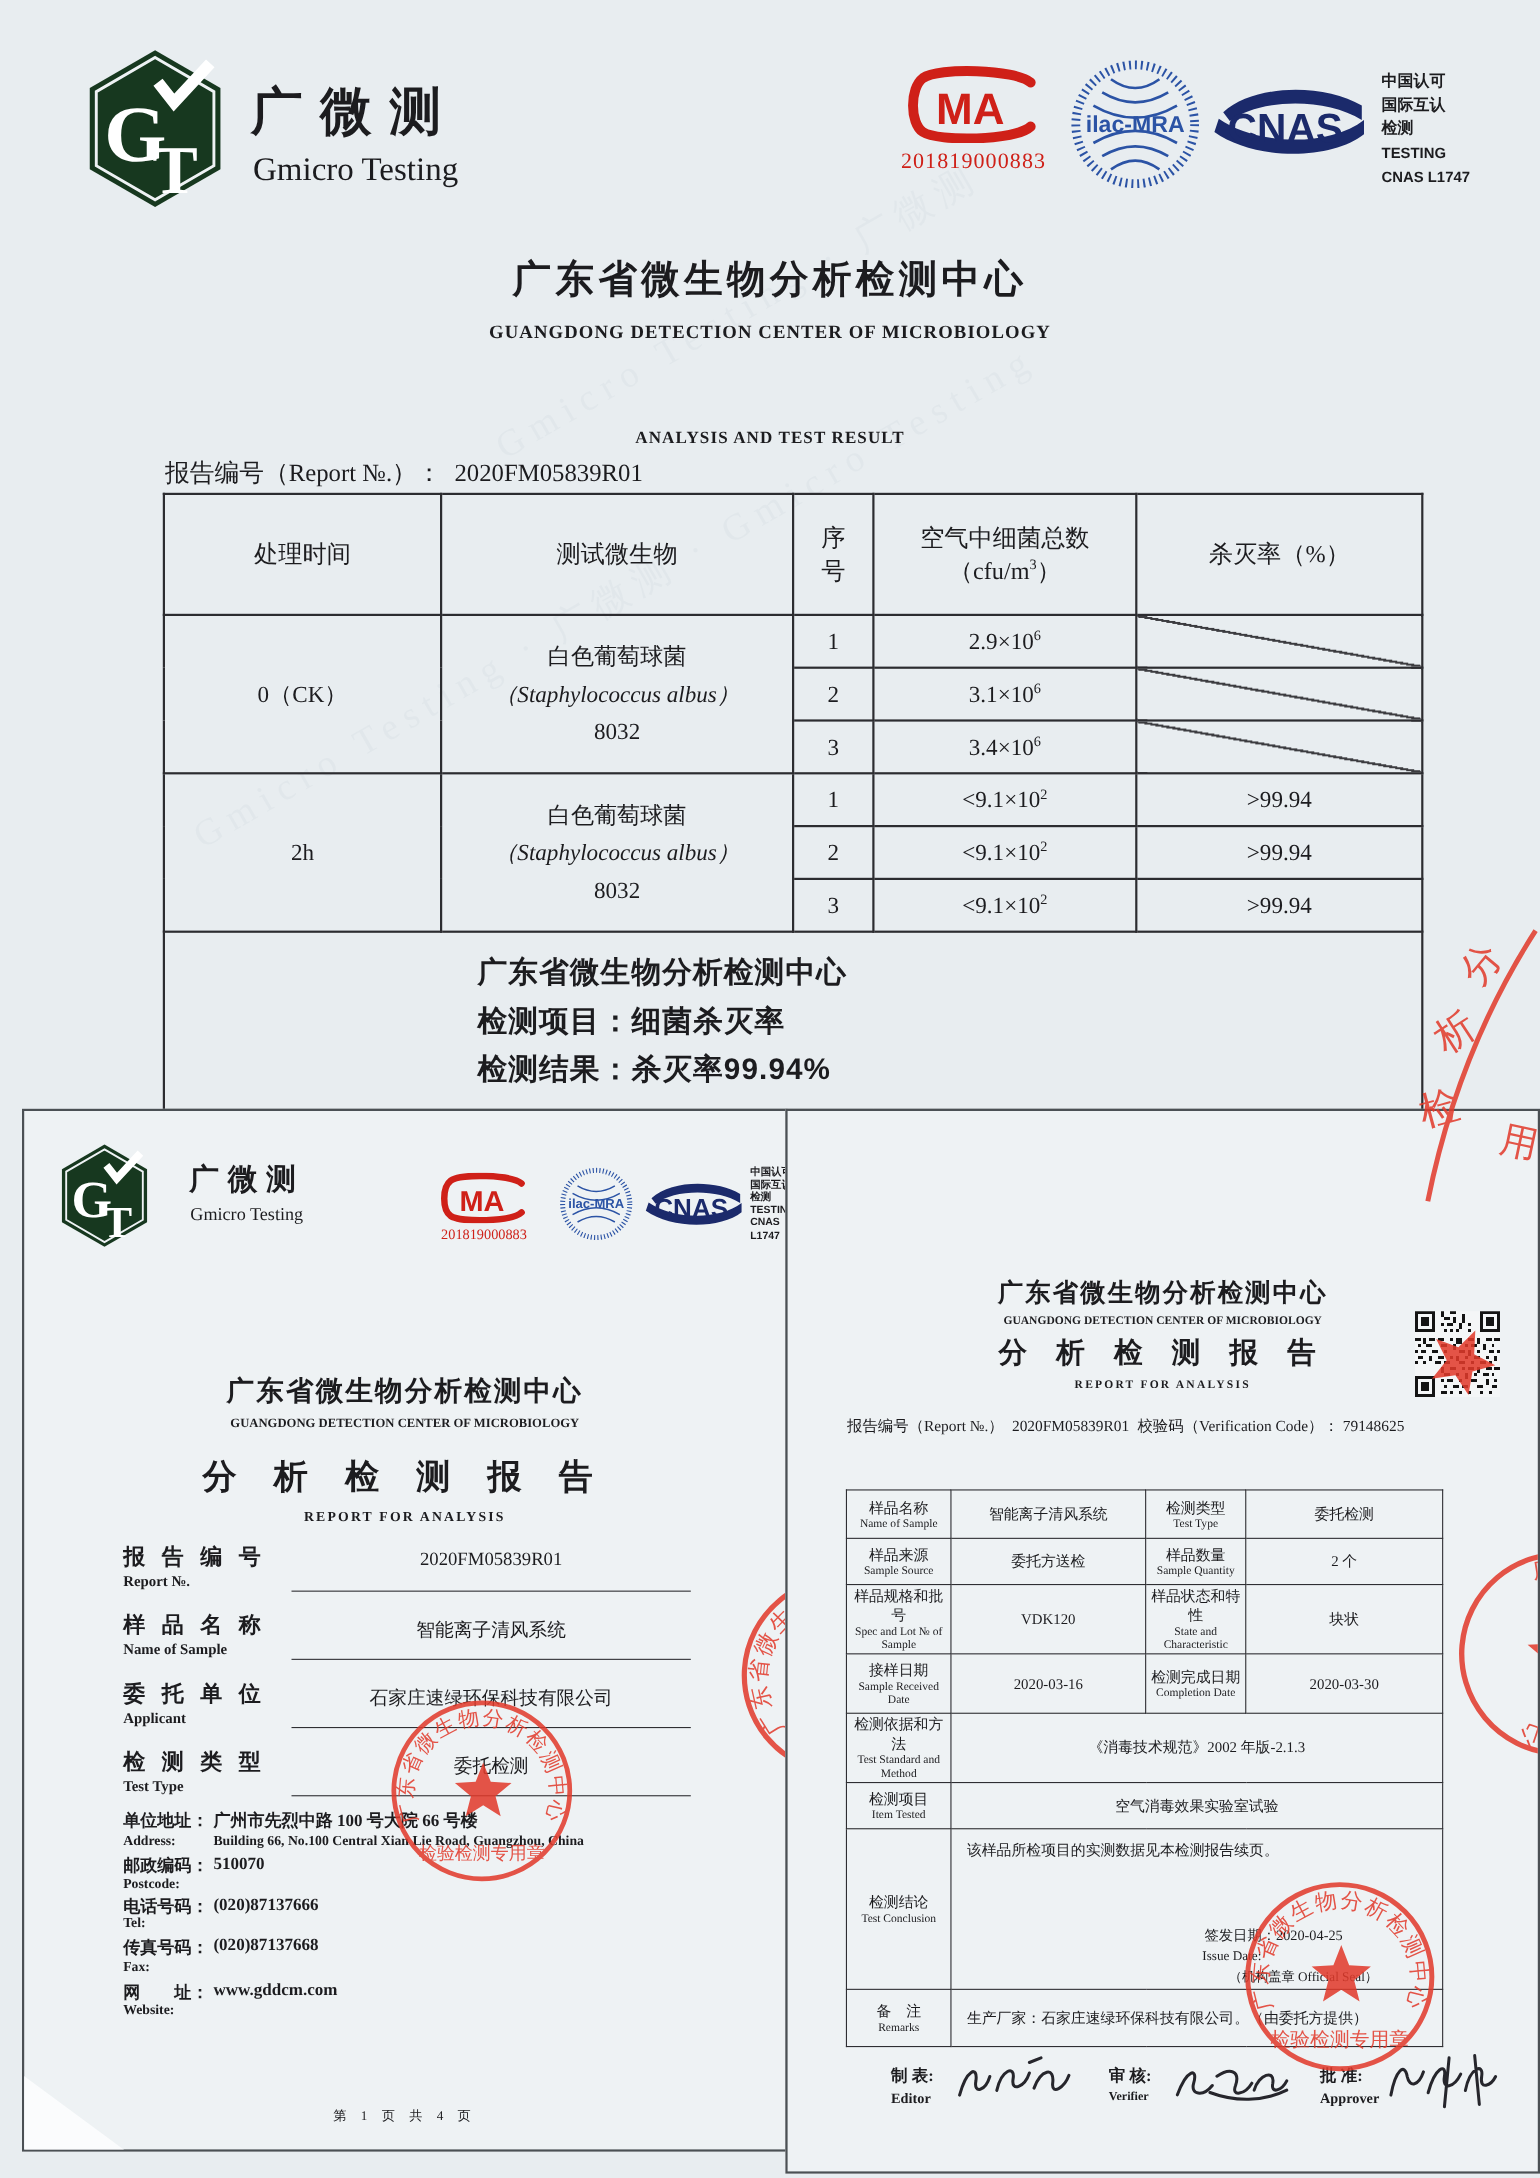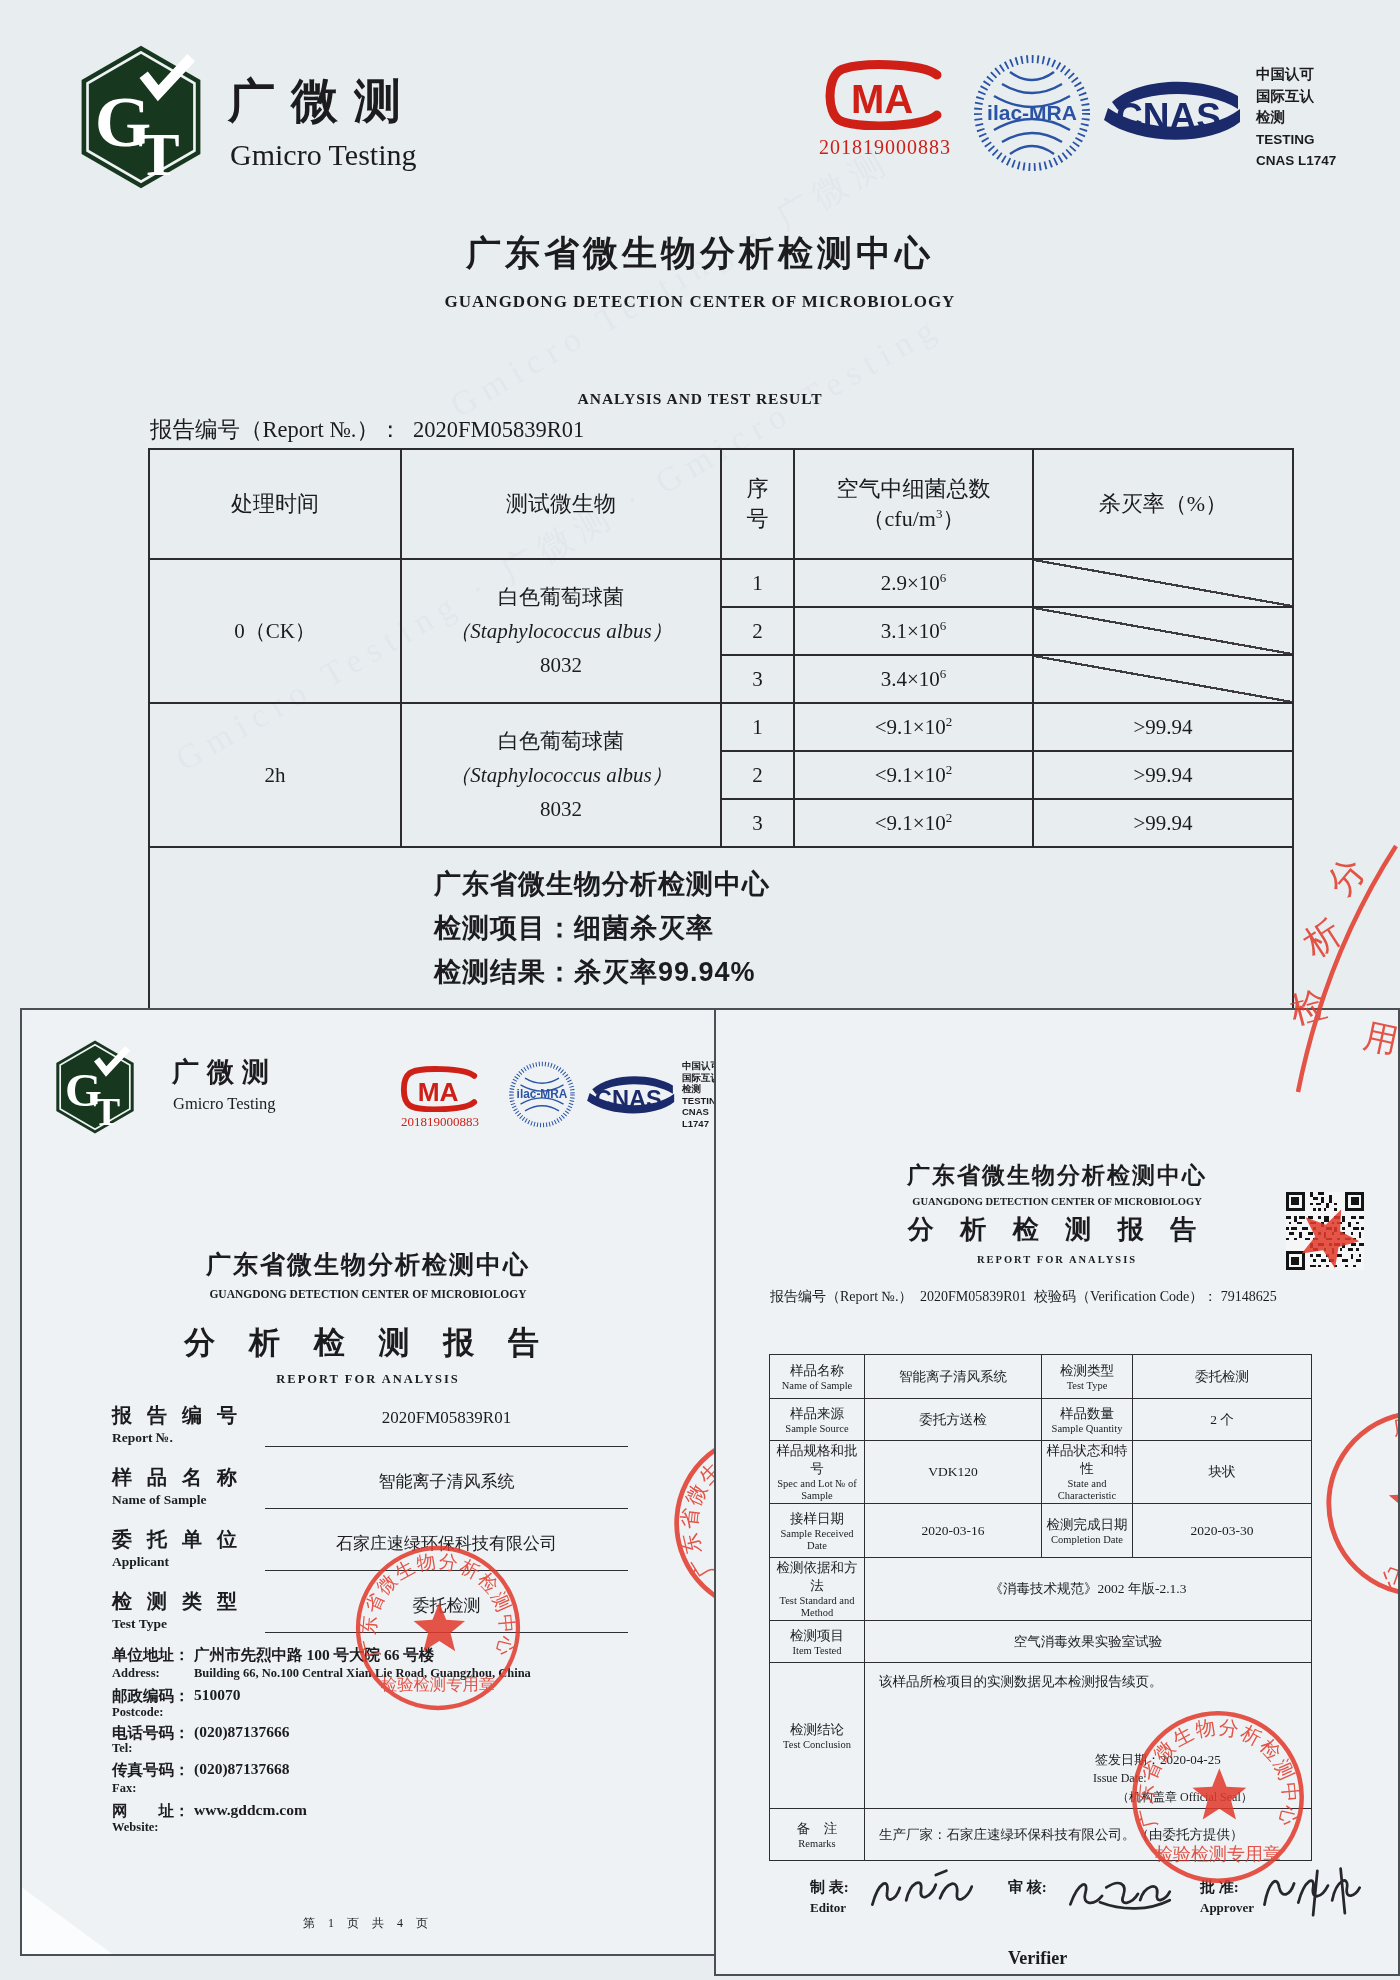--- a/index.html
+++ b/index.html
@@ -469,21 +469,21 @@
       </table>
 
     <div>
       <div class="abs b" style="left:94px;top:868px;font-size:15px;">制 表:</div>
       <div class="abs b" style="left:94px;top:890px;font-size:13px;">Editor</div>
       <svg class="sig abs" style="left:150px;top:858px;" width="110" height="50" viewBox="0 0 104 46">
         <path d="M6,34 C12,12 22,8 20,22 C18,33 28,31 32,18 M38,30 C42,12 54,8 52,20 C50,32 62,27 66,15 M70,28 C76,12 88,9 86,24 C85,34 96,28 100,17 M66,6 L76,2"></path>
       </svg>
 
       <div class="abs b" style="left:292px;top:868px;font-size:15px;">审 核:</div>
-      <div class="abs b" style="left:292px;top:938px;font-size:18px;">Verifier</div>
+      <div class="abs b" style="left:292px;top:890px;font-size:11px;">Verifier</div>
       <svg class="sig abs" style="left:348px;top:862px;" width="110" height="50" viewBox="0 0 104 46">
         <path d="M6,30 C14,8 24,6 20,20 C17,30 28,32 36,22 M40,14 C52,6 60,10 56,22 C52,32 64,30 70,20 M72,26 C76,12 90,8 88,20 C86,30 96,26 100,18 M34,28 C55,36 80,36 100,26"></path>
       </svg>
 
       <div class="abs b" style="left:484px;top:868px;font-size:15px;">批 准:</div>
       <div class="abs b" style="left:484px;top:890px;font-size:13px;">Approver</div>
       <svg class="sig abs" style="left:540px;top:856px;" width="110" height="54" viewBox="0 0 104 50">
         <path d="M8,36 C12,14 20,8 22,20 C24,30 32,28 36,16 M40,34 C46,12 56,8 54,20 C52,32 62,30 68,18 M72,32 C76,12 88,8 86,20 C84,32 94,28 98,20 M58,4 L54,46 M80,2 L84,44"></path>
       </svg>
     </div>

